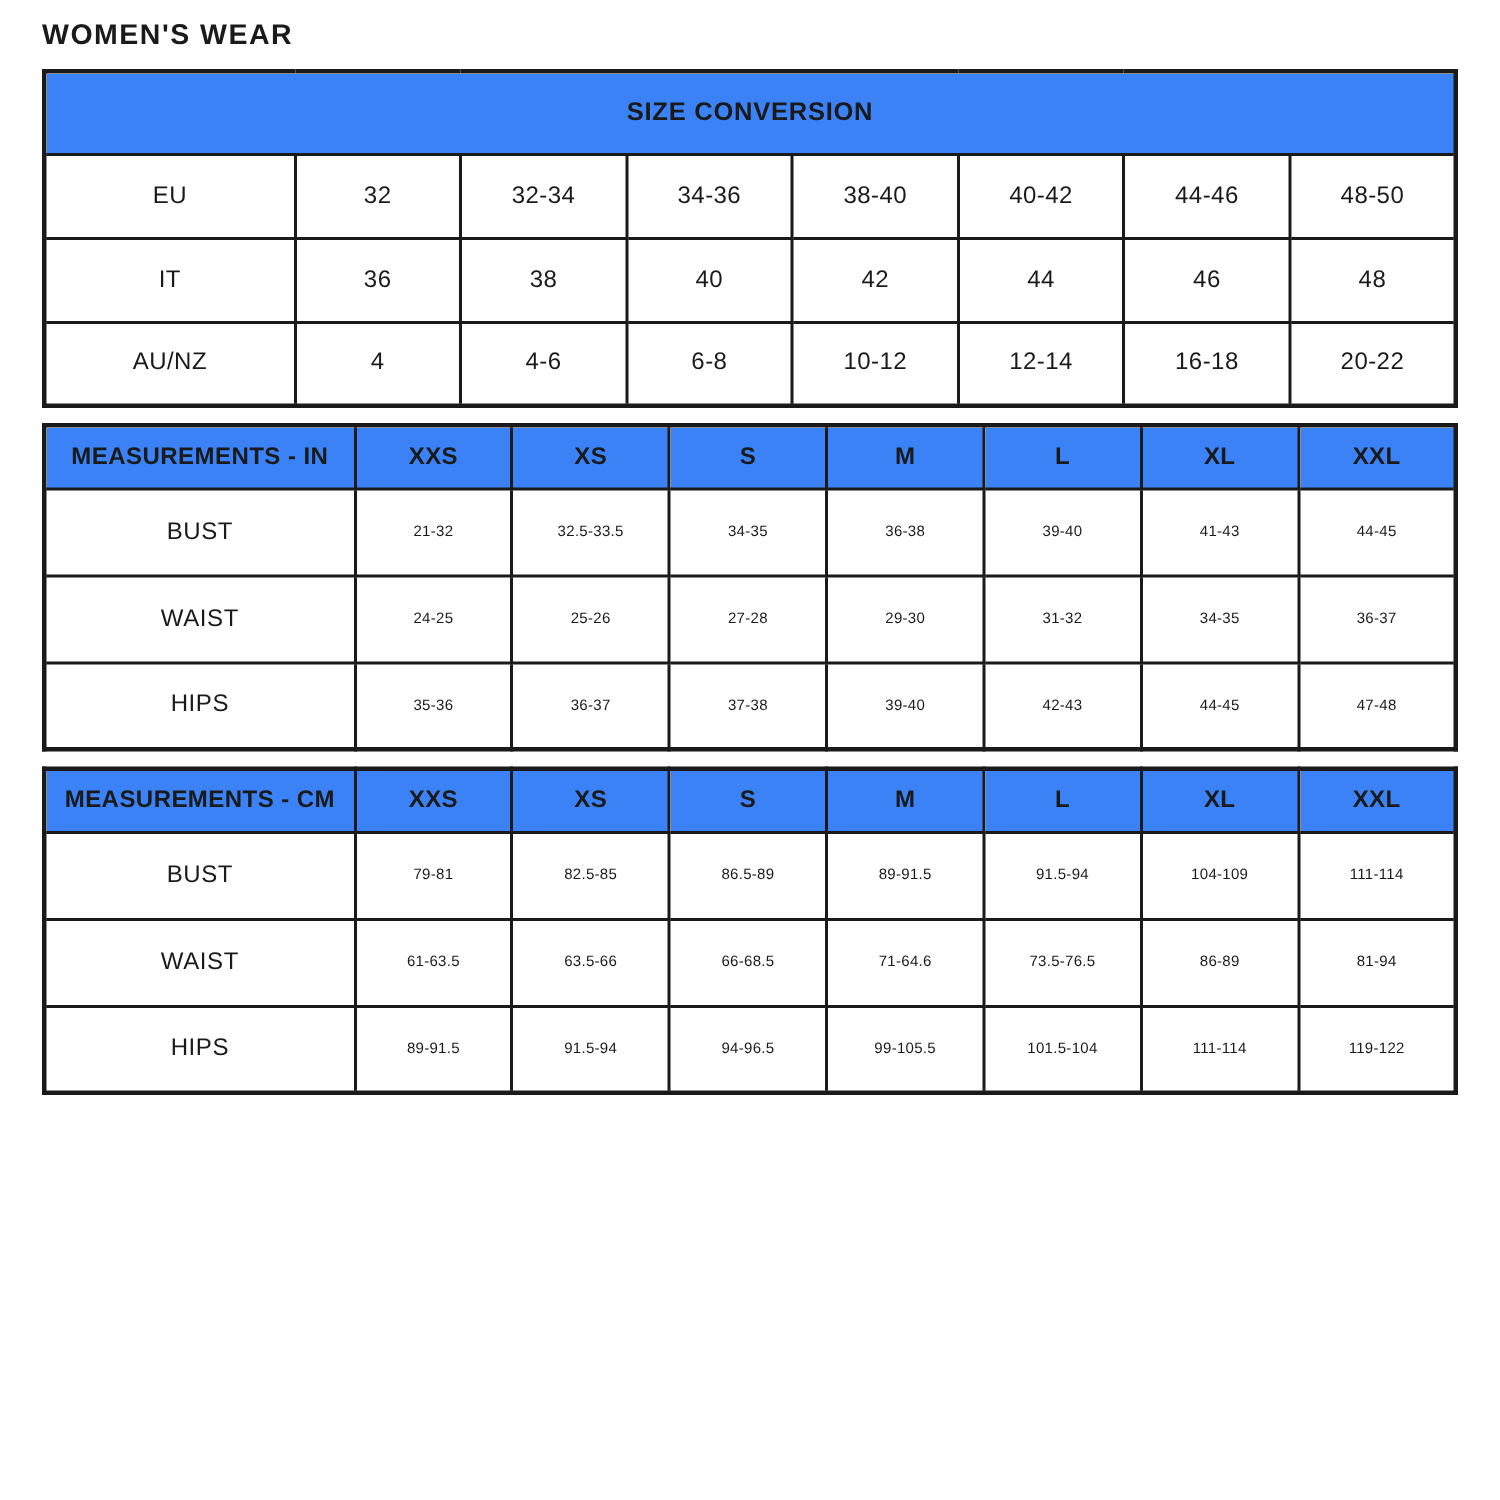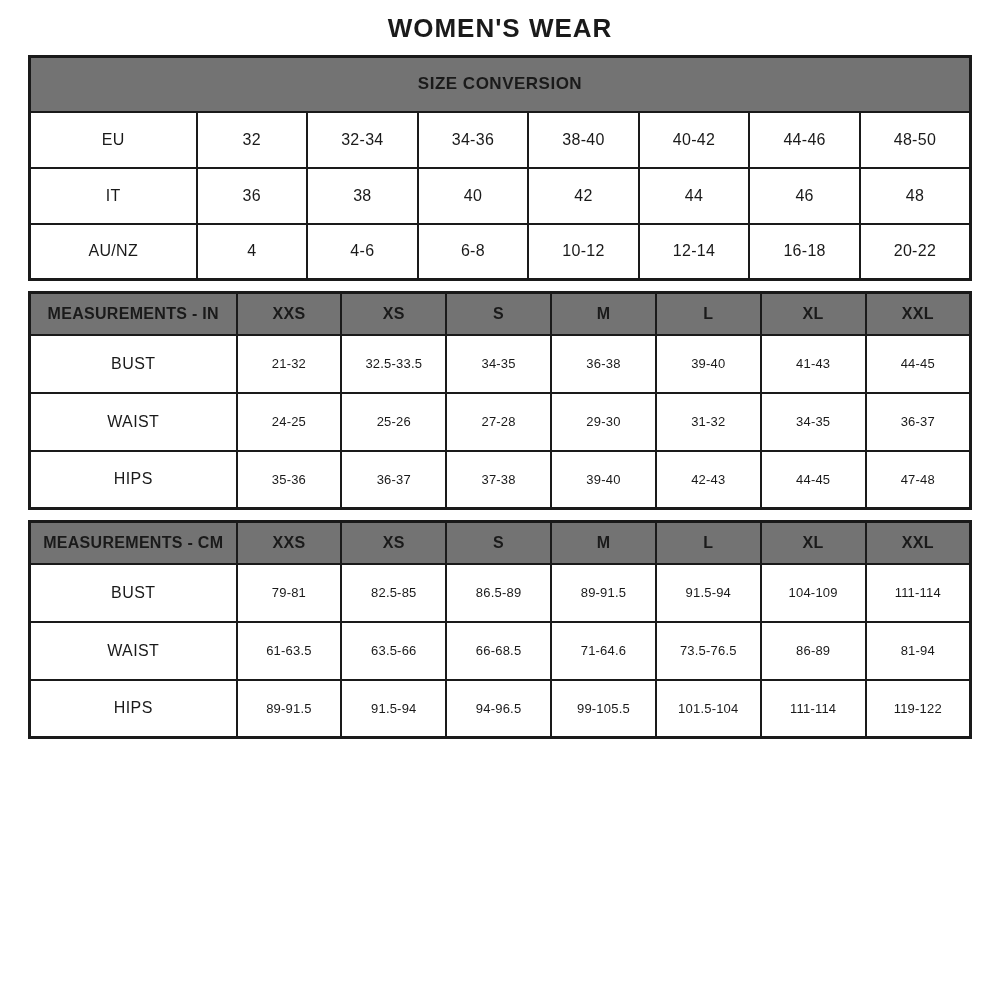--- a/index.html
+++ b/index.html
@@ -7,41 +7,41 @@
     margin: 0;
     padding: 0;
     width: 1000px;
     height: 1000px;
     background: #ffffff;
     font-family: "Liberation Sans", sans-serif;
     color: #1a1a1a;
   }
   .page { padding: 0 28px; }
   h1.page-title {
-    text-align: center;
-    font-size: 26px;
+    text-align: left;
+    font-size: 19px;
     font-weight: 700;
     letter-spacing: 1px;
     margin: 13px 0 11px 0;
   }
   table {
     width: 944px;
     border-collapse: collapse;
     table-layout: fixed;
     margin-bottom: 10px;
   }
   th, td {
     border: 2px solid #1a1a1a;
     text-align: center;
     vertical-align: middle;
     padding: 0 4px;
     overflow: hidden;
   }
   table { border: 3px solid #1a1a1a; }
-  .gray-bg th, .gray-bg td { background: #737373; }
+  .gray-bg th, .gray-bg td { background: #3b82f6; }
 
   
   .t1 col.c-label { width: 167px; }
   .t1 tr { height: 56px; }
   .t1 .title-row { height: 55px; }
   .t1 .title-row th {
     font-size: 17px;
     font-weight: 700;
     letter-spacing: 0.5px;
   }
@@ -49,21 +49,21 @@
 
   
   .tm col.c-label { width: 207px; }
   .tm thead tr { height: 42px; }
   .tm tbody tr { height: 58px; }
   .tm thead th {
     font-size: 16px;
     font-weight: 700;
     letter-spacing: 0.3px;
   }
-  .tm tbody td { font-size: 13px; letter-spacing: 0.2px; }
+  .tm tbody td { font-size: 10px; letter-spacing: 0.2px; }
   .tm tbody td.row-label { font-size: 16px; letter-spacing: 0.4px; }
 </style>
 </head>
 <body>
 
 <div class="page">
 
   <h1 class="page-title">WOMEN'S WEAR</h1>
 
   <table class="t1">

